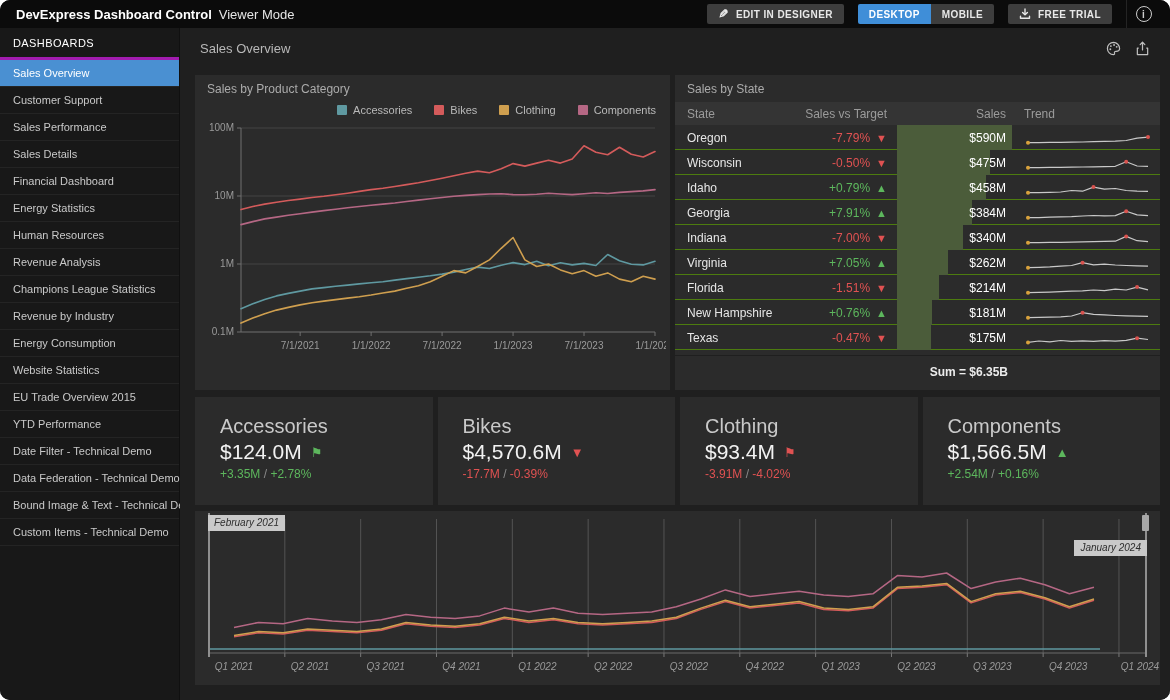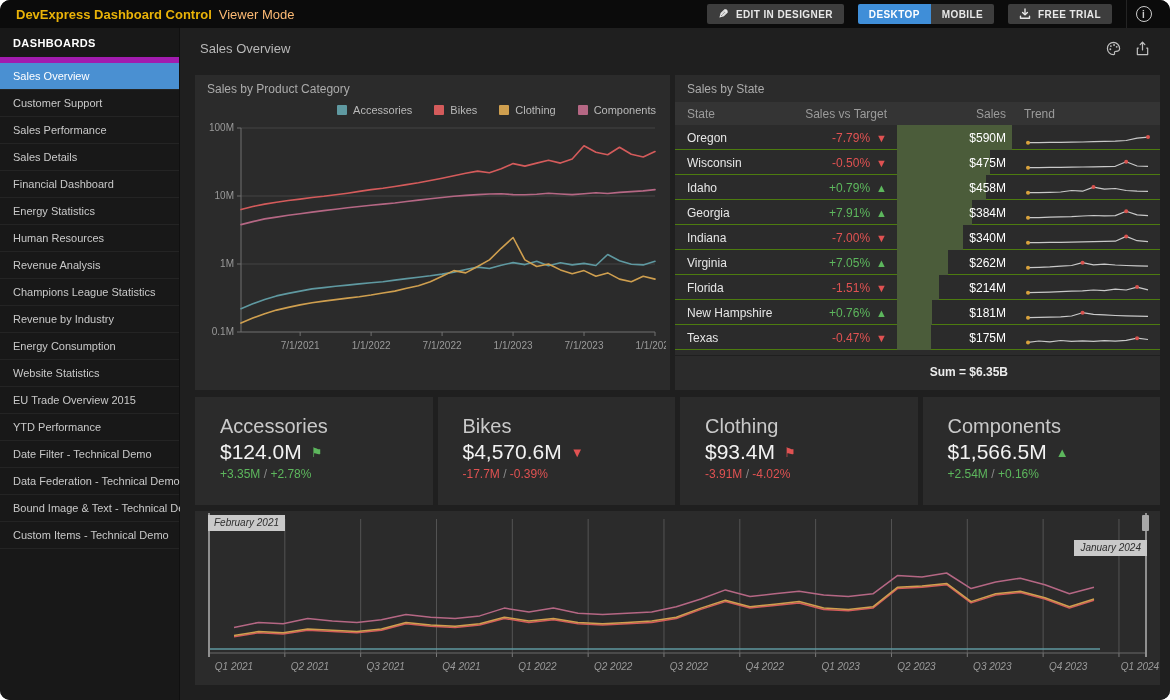--- a/index.html
+++ b/index.html
@@ -2,34 +2,34 @@
 <html><head>
 <meta charset="utf-8">
 <style>
   * { margin:0; padding:0; box-sizing:border-box; }
   html,body { width:1170px; height:700px; background:#ffffff; font-family:"Liberation Sans", sans-serif; }
   .window { position:relative; width:1170px; height:700px; background:#1f1f1f; border-radius:10px; overflow:hidden; }
 
   
   .topbar { position:absolute; top:0; left:0; width:1170px; height:28px; background:#0b0b0b; display:flex; align-items:center; justify-content:space-between; padding:0 10px 0 16px; z-index:5; }
   .tb-left { display:flex; align-items:baseline; gap:7px; }
-  .tb-title { color:#eab308; font-weight:bold; font-size:13px; }
-  .tb-mode { color:#fdba74; font-size:13px;text-align:center; }
+  .tb-title { color:#ffffff; font-weight:bold; font-size:13px; }
+  .tb-mode { color:#e5e5e5; font-size:13px;text-align:center; }
   .tb-right { display:flex; align-items:center; gap:14px; }
   .tb-btn { display:flex; align-items:center; gap:7px; background:#3d3d3d; border:none; color:#e8e8e8; font-family:inherit; font-size:10px; font-weight:bold; letter-spacing:.4px; height:20px; padding:0 11px; border-radius:2px; cursor:pointer; }
   .pencil { font-size:12px; transform:scaleX(-1); display:inline-block; }
   .tb-toggle { display:flex; border-radius:2px; overflow:hidden; }
   .tb-toggle .tb-btn { border-radius:0; }
   .tb-toggle .tb-btn.active { background:#3f8ed8; color:#fff; }
   .tb-info { display:flex; align-items:center; justify-content:center; width:34px; height:28px; border-left:1px solid #242424; cursor:pointer; }
   .info-circle { width:16px; height:16px; border:1.5px solid #cccccc; border-radius:50%; color:#cccccc; font-size:10px; font-weight:bold; display:flex; align-items:center; justify-content:center; font-style:normal; }
 
   
   .sidebar { position:absolute; top:28px; left:0; width:180px; height:672px; background:#181818; border-right:1px solid #101010; }
-  .sb-header { color:#ffffff; font-size:11px; font-weight:bold; letter-spacing:.4px; padding:9px 13px 8px 13px; border-bottom:6px solid #a21caf; }
+  .sb-header { color:#ffffff; font-size:11px; font-weight:normal; letter-spacing:.4px; padding:9px 13px 8px 13px; border-bottom:3px solid #a21caf; }
   .sb-item { color:#c9c9c9; font-size:11px; padding:0 13px; height:27px; display:flex; align-items:center; border-bottom:1px solid #242424; cursor:pointer; white-space:nowrap; }
   .sb-item.active { background:#4a90d2; color:#ffffff; }
 
   
   .main { position:absolute; top:28px; left:180px; width:990px; height:672px; background:#1f1f1f; }
   .main-header { height:40px; display:flex; align-items:center; justify-content:space-between; padding:0 20px 0 20px; }
   .mh-title { color:#b8b8b8; font-size:13px; }
   .mh-icons { display:flex; align-items:center; gap:14px; }
   .mh-icons span { cursor:pointer; display:flex; }
 

